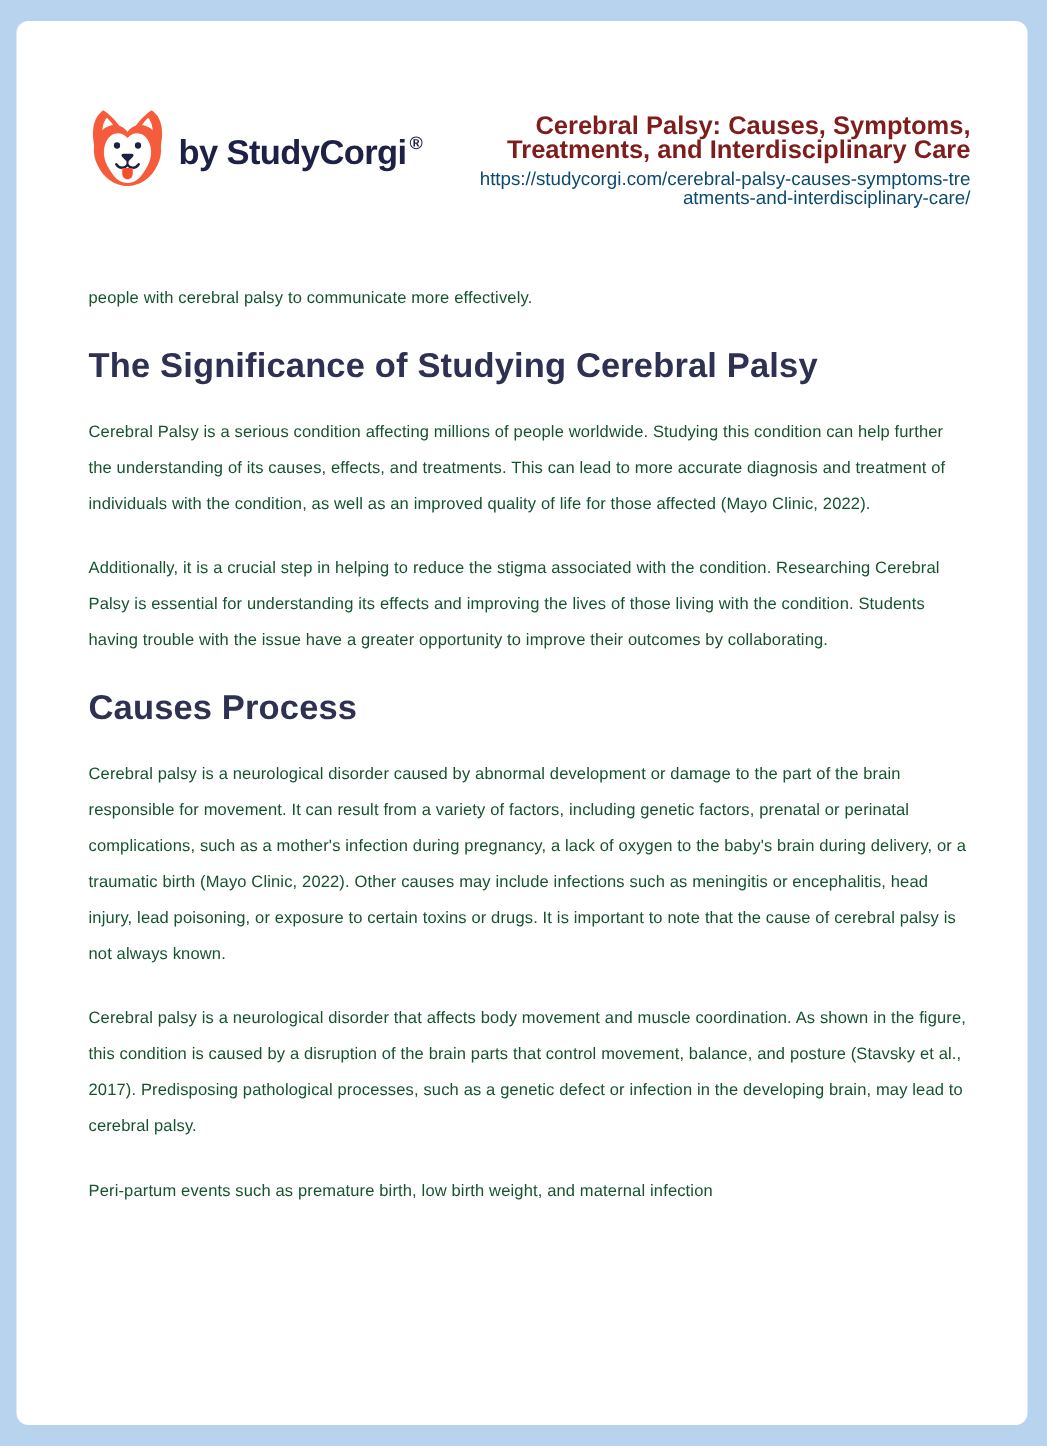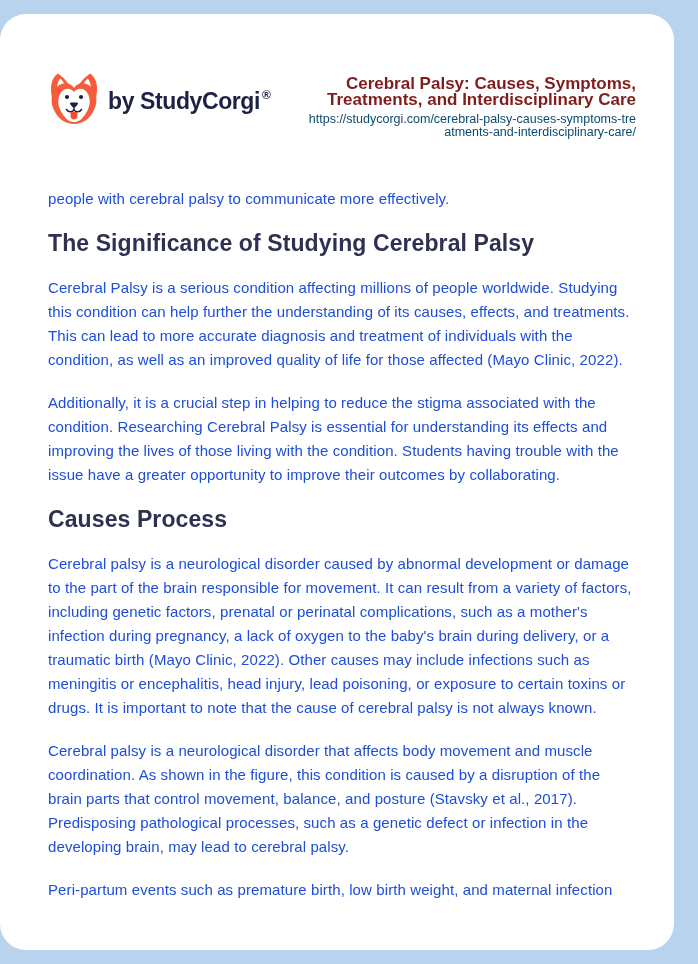--- a/index.html
+++ b/index.html
@@ -5,24 +5,24 @@
   * { margin: 0; padding: 0; box-sizing: border-box; }
   html, body { background: #b8d3ee; }
   body {
     width: 698px; height: 964px;
     font-family: "Liberation Sans", "DejaVu Sans", sans-serif;
     position: relative;
     overflow: hidden;
   }
   .card {
     position: absolute;
-    left: 0; top: 14px;
+    left: 11px; top: 14px;
     width: 674px; height: 936px;
     background: #ffffff;
-    border-radius: 26px;
+    border-radius: 8px;
     padding: 56px 38px 0 48px;
     overflow: hidden;
   }
   
   .doc-header {
     display: flex;
     justify-content: space-between;
     align-items: flex-start;
   }
   .brand {
@@ -62,23 +62,23 @@
     font-size: 12.5px;
     font-weight: 400;
     line-height: 13px;
     color: #0c4a6e;
     text-decoration: none;
     word-break: break-all;
   }
   
   .article { margin-top: 48px; }
   .article p {
-    font-size: 15px;
+    font-size: 11px;
     line-height: 24px;
-    color: #1d4ed8;
+    color: #14532d;
     margin: 19px 0;
     letter-spacing: 0.1px;
   }
   .article p:first-child { margin-top: 0; }
   .article h2 {
     font-size: 23px;
     font-weight: 700;
     color: #2e3151;
     margin: 18px 0 13px;
     letter-spacing: 0.1px;

